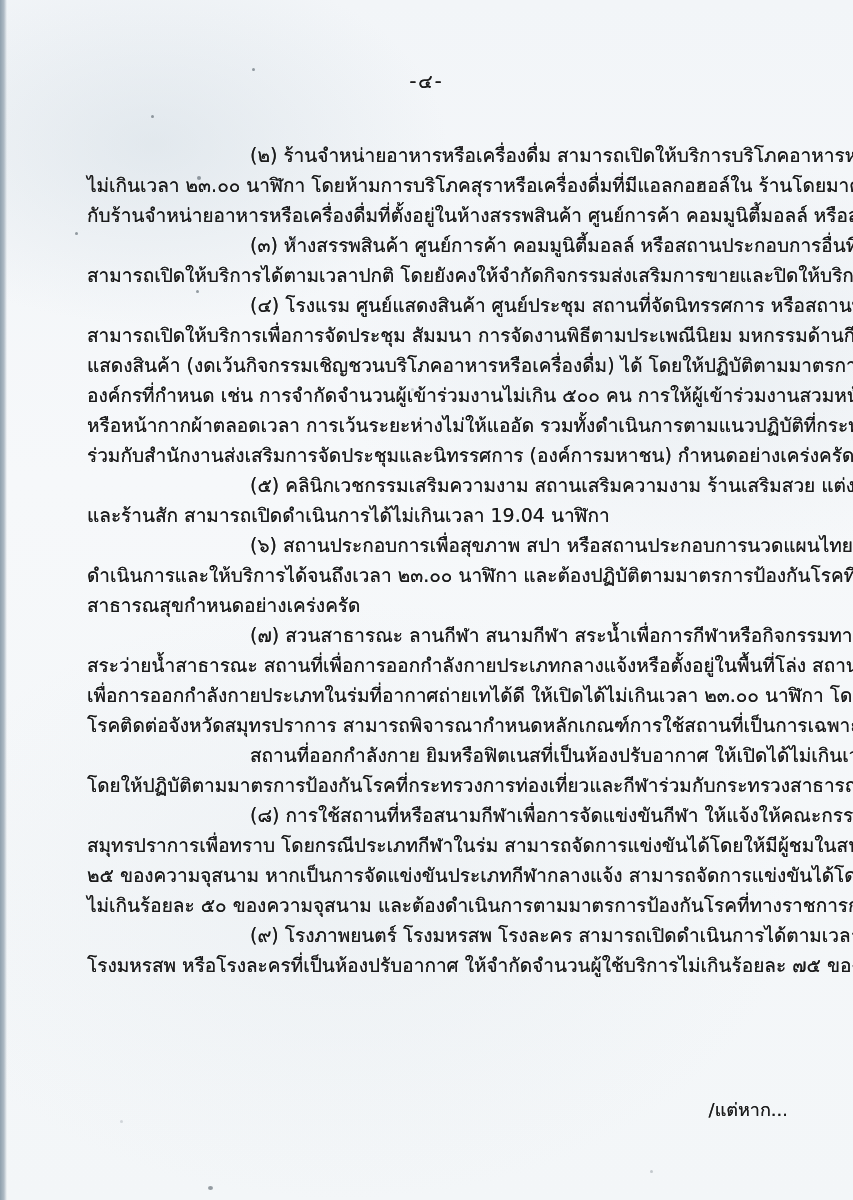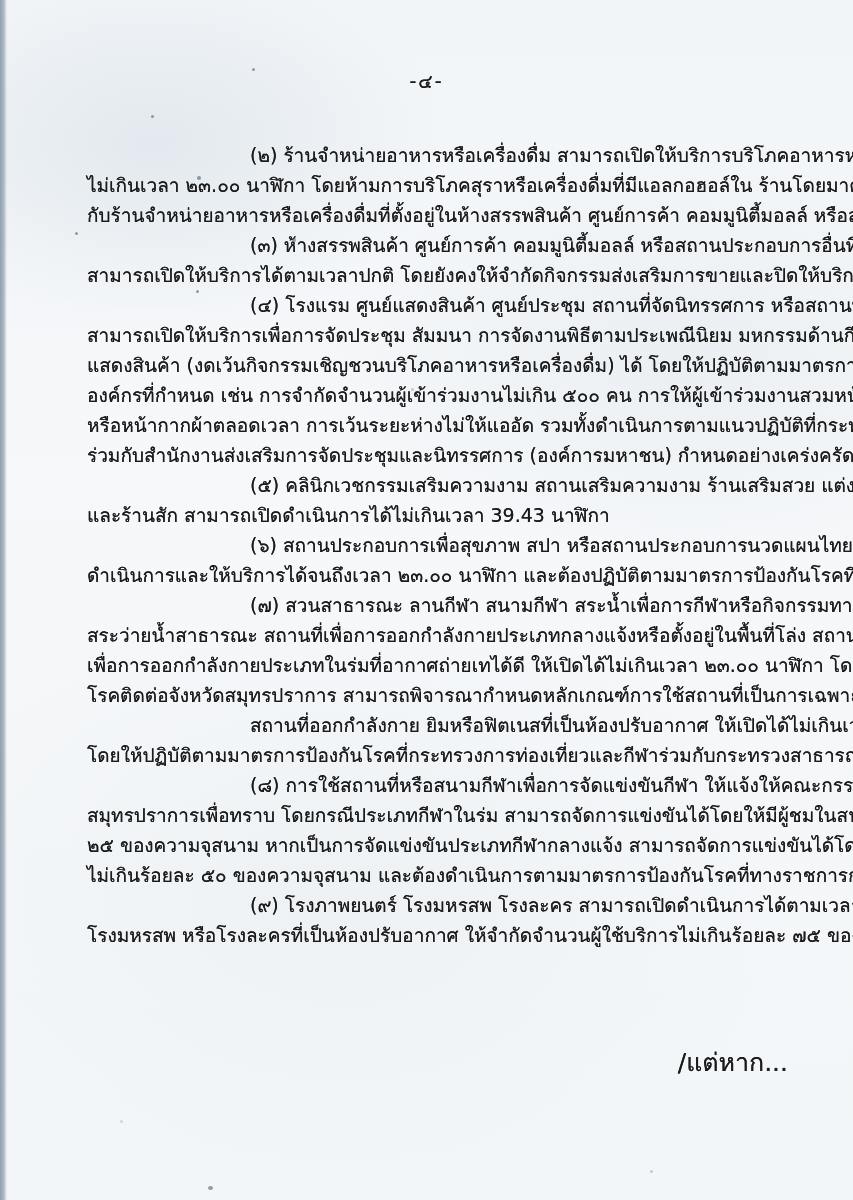--- a/index.html
+++ b/index.html
@@ -28,22 +28,22 @@
   .body-text{
     position:absolute;left:87px;top:140px;width:700px;
   }
   .line{
     height:30px;line-height:30px;font-size:19px;
     white-space:nowrap;
     text-shadow:0 0 .5px rgba(20,20,20,.85);
   }
   .line.indent{padding-left:163px;}
   .continuation{
-    position:absolute;top:1042px;right:65px;
-    font-size:25px;text-shadow:0 0 .5px rgba(20,20,20,.85);
+    position:absolute;top:1095px;right:65px;
+    font-size:18px;text-shadow:0 0 .5px rgba(20,20,20,.85);
   }
   .specks{position:absolute;inset:0;pointer-events:none;}
   .specks i{
     position:absolute;width:3px;height:3px;border-radius:50%;
     background:rgba(70,80,90,.55);
   }
   .specks i:nth-child(1){left:151px;top:115px;}
   .specks i:nth-child(2){left:197px;top:176px;width:4px;height:4px;}
   .specks i:nth-child(3){left:75px;top:232px;}
   .specks i:nth-child(4){left:292px;top:238px;width:4px;height:4px;}
@@ -83,26 +83,27 @@
       <div class="line">แสดงสินค้า (งดเว้นกิจกรรมเชิญชวนบริโภคอาหารหรือเครื่องดื่ม) ได้ โดยให้ปฏิบัติตามมาตรการปลอดภัยสำหรับ</div>
 
       <div class="line">องค์กรที่กำหนด เช่น การจำกัดจำนวนผู้เข้าร่วมงานไม่เกิน ๕๐๐ คน การให้ผู้เข้าร่วมงานสวมหน้ากากอนามัย</div>
 
       <div class="line">หรือหน้ากากผ้าตลอดเวลา การเว้นระยะห่างไม่ให้แออัด รวมทั้งดำเนินการตามแนวปฏิบัติที่กระทรวงสาธารณสุข</div>
 
       <div class="line">ร่วมกับสำนักงานส่งเสริมการจัดประชุมและนิทรรศการ (องค์การมหาชน) กำหนดอย่างเคร่งครัด</div>
 
       <div class="line indent">(๕) คลินิกเวชกรรมเสริมความงาม สถานเสริมความงาม ร้านเสริมสวย แต่งผมหรือตัดผม ร้านทำเล็บ</div>
 
-      <div class="line">และร้านสัก สามารถเปิดดำเนินการได้ไม่เกินเวลา 39.43 นาฬิกา</div>
+      <div class="line">และร้านสัก สามารถเปิดดำเนินการได้ไม่เกินเวลา 19.04 นาฬิกา</div>
 
       <div class="line indent">(๖) สถานประกอบการเพื่อสุขภาพ สปา หรือสถานประกอบการนวดแผนไทยสามารถเปิด</div>
 
       <div class="line">ดำเนินการและให้บริการได้จนถึงเวลา ๒๓.๐๐ นาฬิกา และต้องปฏิบัติตามมาตรการป้องกันโรคที่กระทรวง</div>
 
+      <div class="line">สาธารณสุขกำหนดอย่างเคร่งครัด</div>
 
       <div class="line indent">(๗) สวนสาธารณะ ลานกีฬา สนามกีฬา สระน้ำเพื่อการกีฬาหรือกิจกรรมทางน้ำเพื่อการสันทนาการ</div>
 
       <div class="line">สระว่ายน้ำสาธารณะ สถานที่เพื่อการออกกำลังกายประเภทกลางแจ้งหรือตั้งอยู่ในพื้นที่โล่ง สถานกีฬาหรือสถานที่</div>
 
       <div class="line">เพื่อการออกกำลังกายประเภทในร่มที่อากาศถ่ายเทได้ดี ให้เปิดได้ไม่เกินเวลา ๒๓.๐๐ นาฬิกา โดยคณะกรรมการ</div>
 
       <div class="line">โรคติดต่อจังหวัดสมุทรปราการ สามารถพิจารณากำหนดหลักเกณฑ์การใช้สถานที่เป็นการเฉพาะเพื่อความเหมาะสม</div>
 
 

